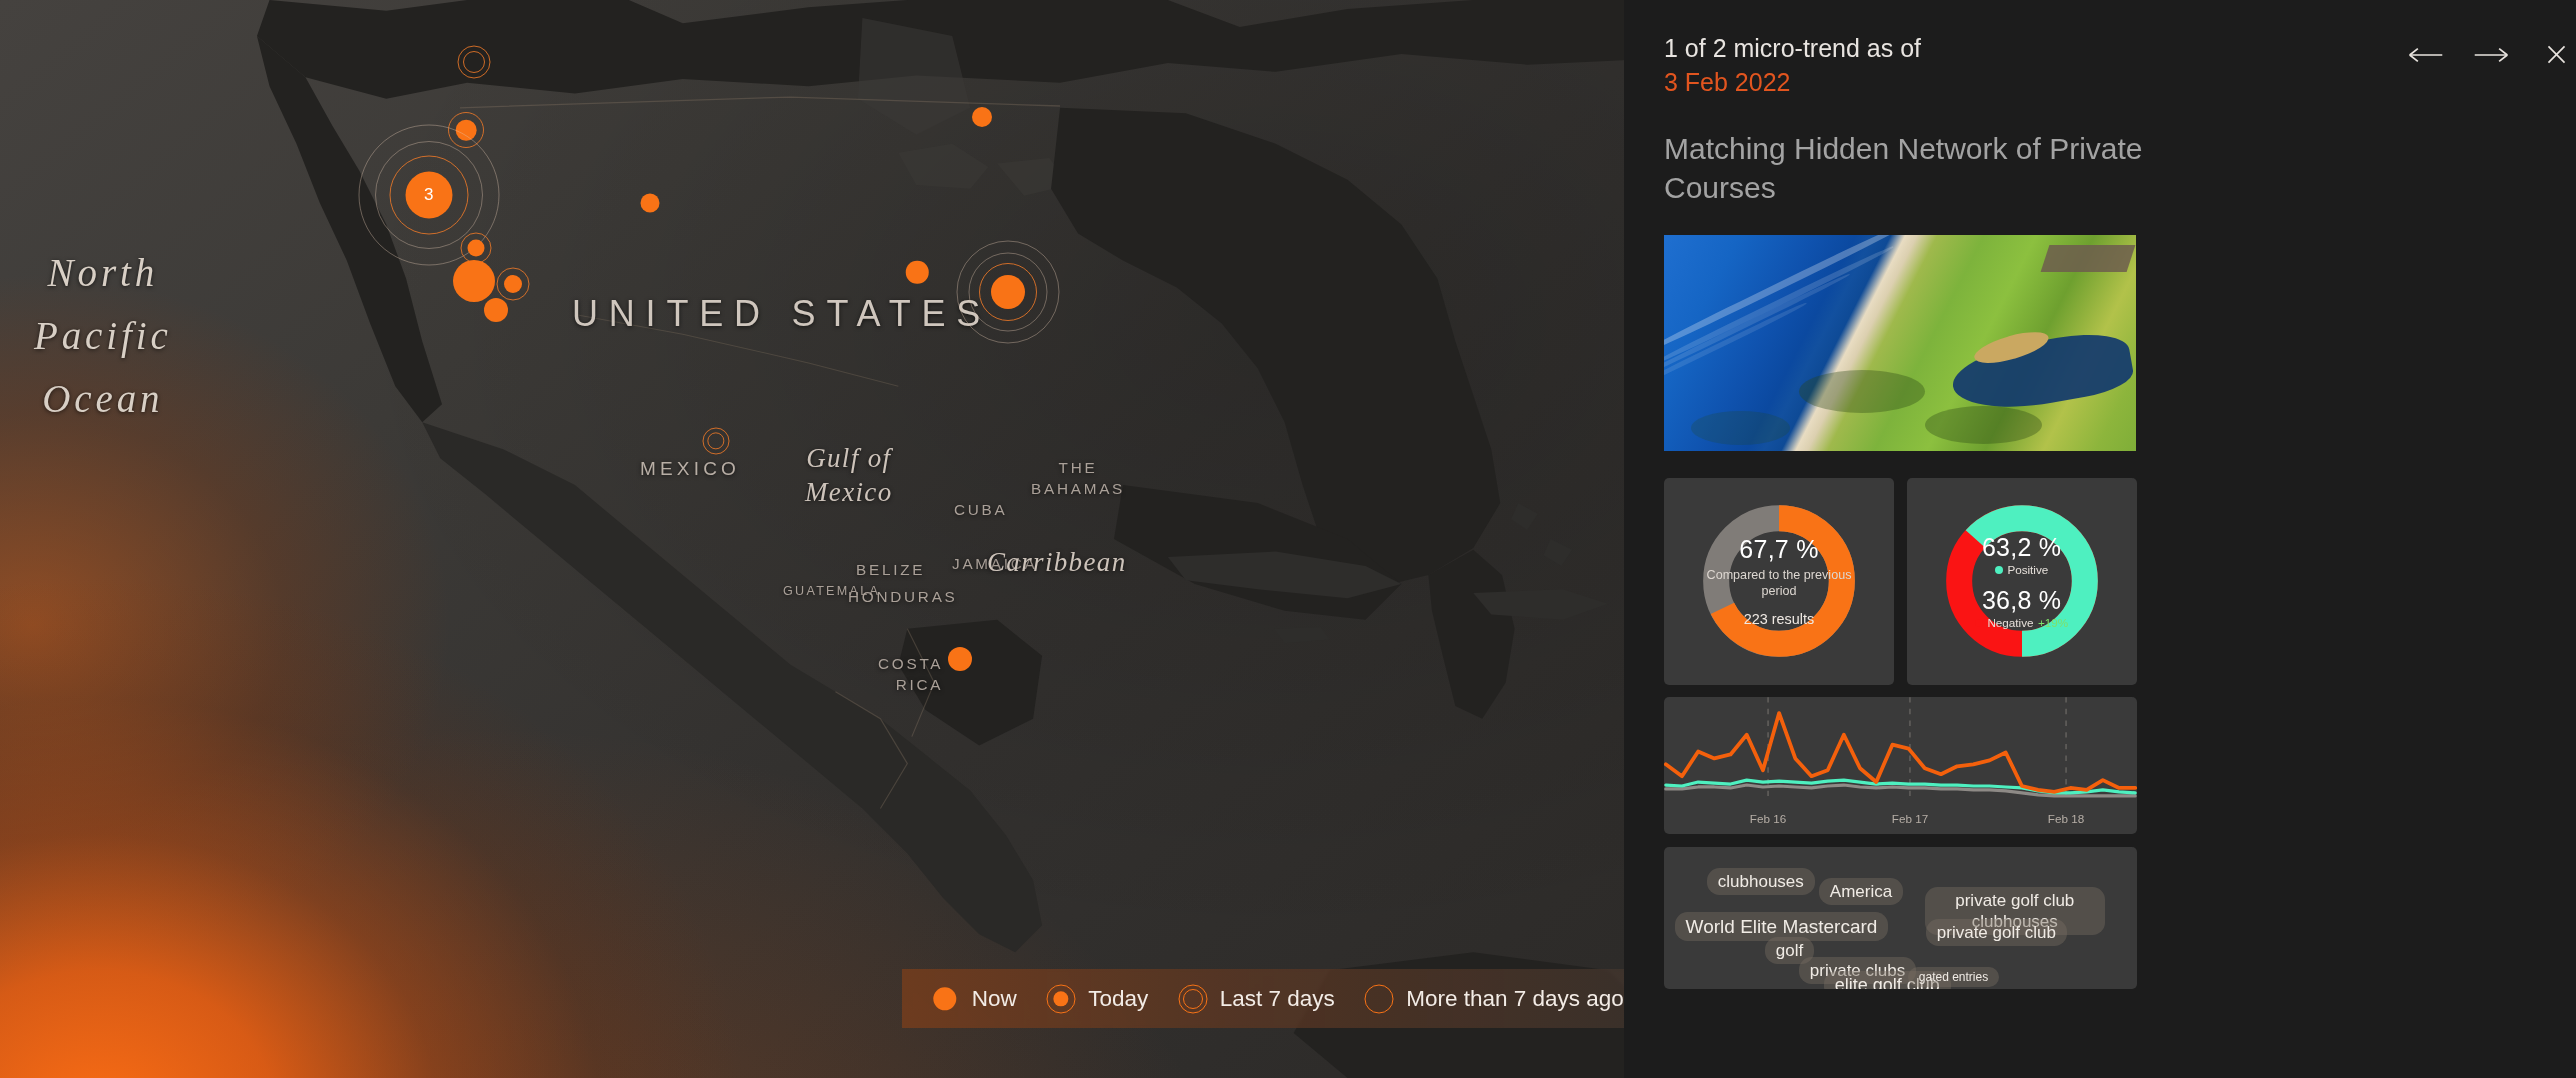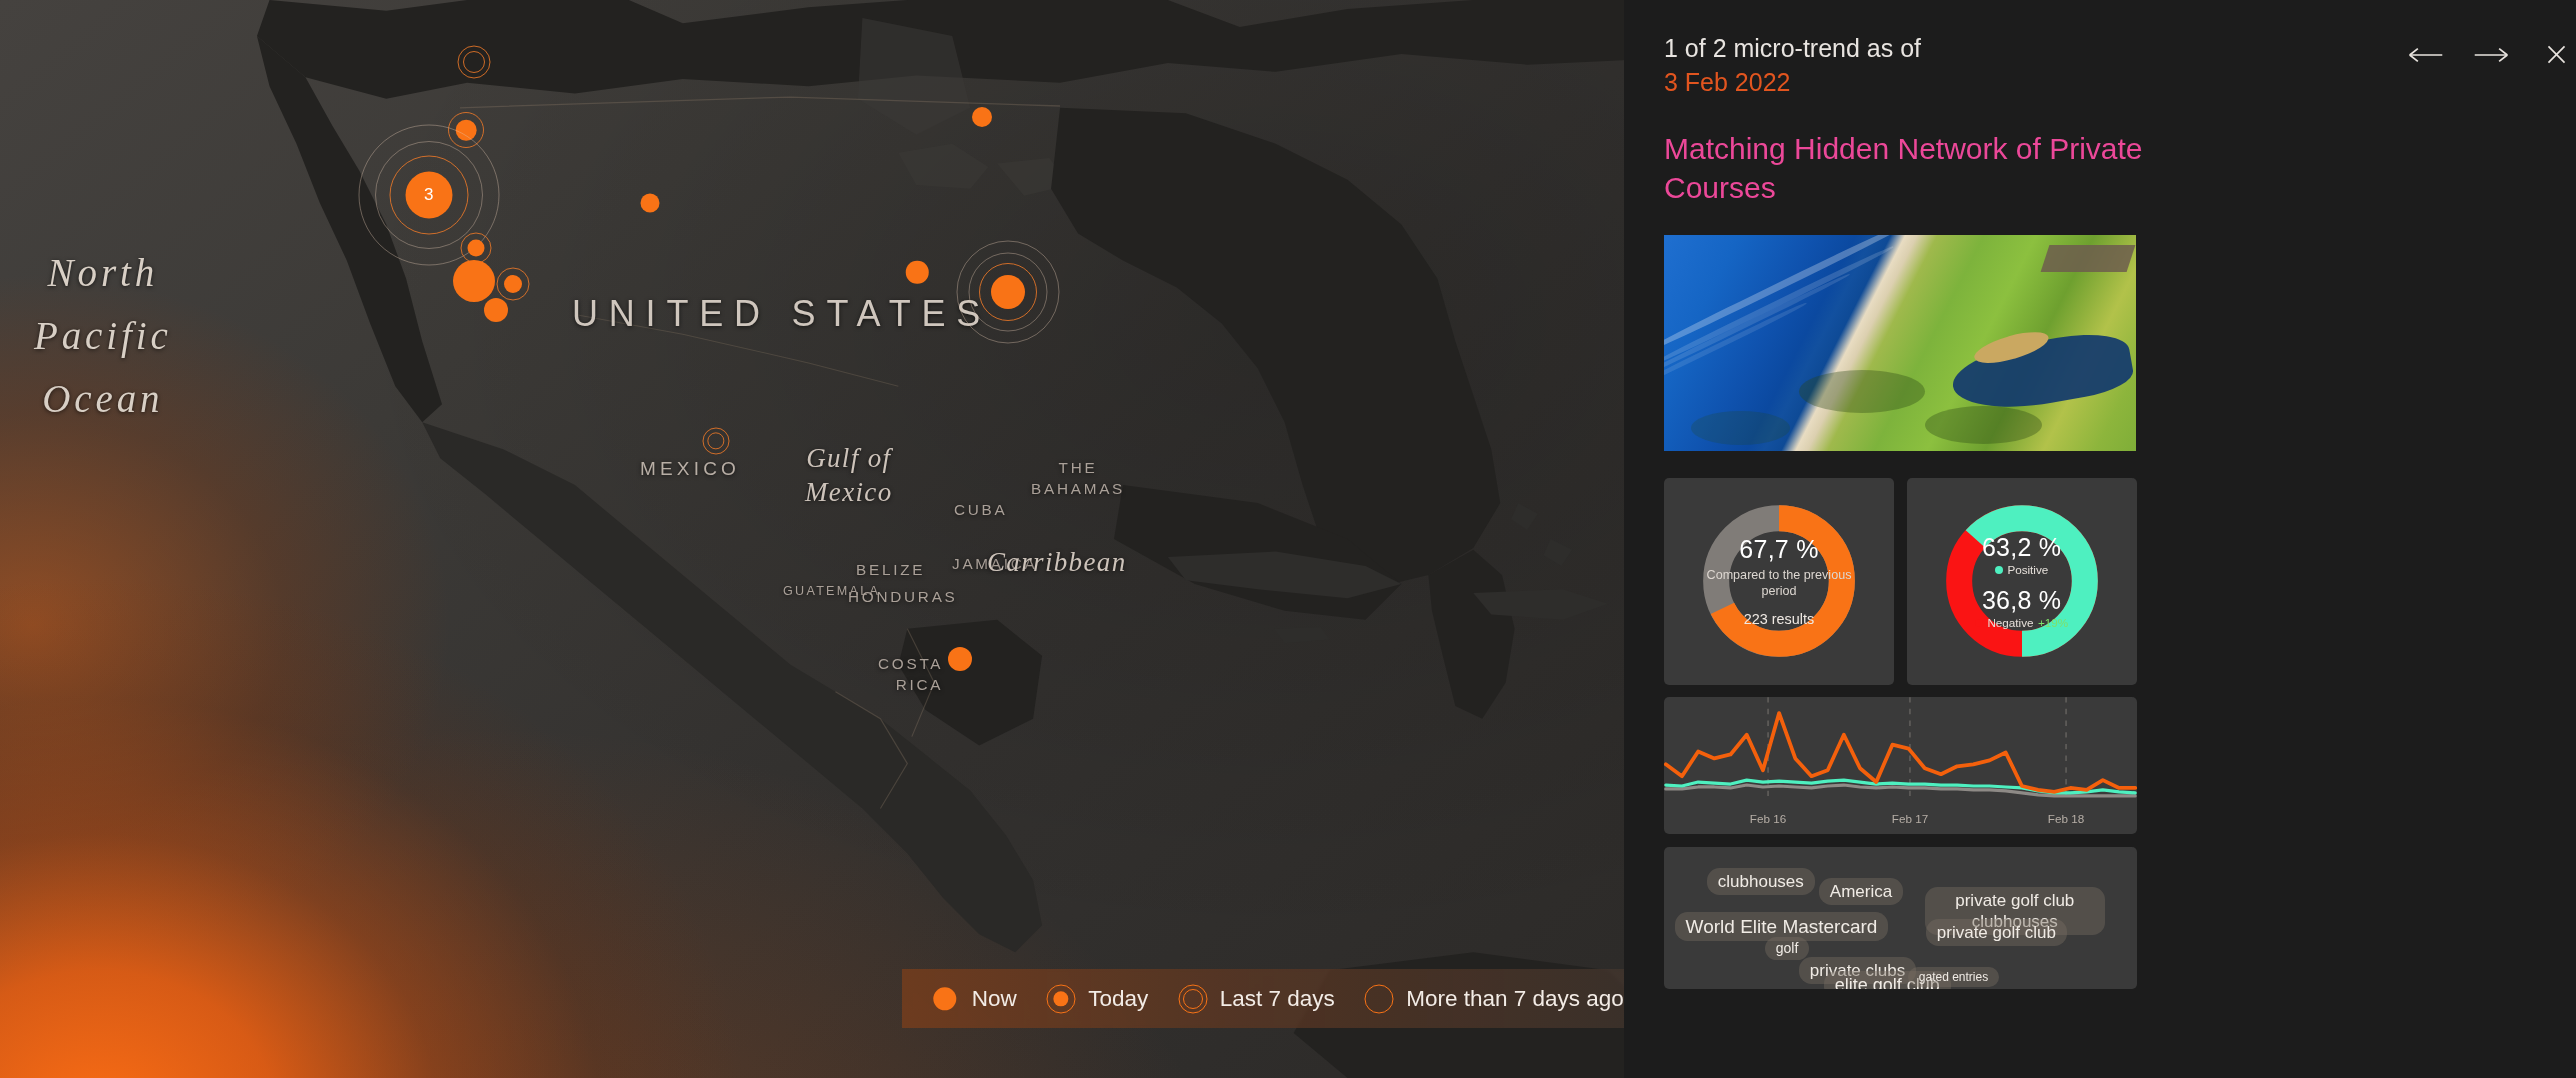--- a/index.html
+++ b/index.html
@@ -59,21 +59,21 @@
   #panel{position:absolute;left:1624px;top:0;width:992px;height:1078px;
     background:#1c1c1c;overflow:hidden;}
   .p-inner{padding:32px 40px 0 40px;}
   .p-head{display:flex;align-items:flex-start;justify-content:space-between;}
   .p-meta{font-size:25px;line-height:1.35;color:#e8e4e0;max-width:485px;}
   .p-meta .date{color:#e2551f;display:block;}
   .p-nav{display:flex;align-items:center;gap:25px;padding-top:7.2px;}
   .navbtn{width:40px;height:31px;display:flex;align-items:center;justify-content:center;
     cursor:pointer;}
   .navbtn svg{display:block;}
-  .p-title{margin-top:29px;font-size:30px;line-height:1.32;color:#ec4899;max-width:575px;}
+  .p-title{margin-top:29px;font-size:30px;line-height:1.32;color:#a3a3a3;max-width:575px;}
 
   .thumb{margin:27px 40px 0 40px;width:472px;height:216px;position:relative;overflow:hidden;
     background:#12335e;}
   .th-sky{position:absolute;left:0;top:0;width:100%;height:100%;
     background:linear-gradient(117deg,#1f6fd0 0%,#1565c4 13%,#0f52ae 26%,#0b49a0 33%,#12509f 36%,#0e4a96 39%, #e8dcc2 41.5%, #dcd0b0 43.5%, #9fb94c 47%, #7db33c 55%, #8cc03f 64%, #6ea02f 74%, #b2c24a 84%, #8db53c 93%, #7fae38 100%);}
   .th-wave{position:absolute;background:rgba(255,255,255,.28);transform:rotate(-26deg);
     border-radius:40%;}
   .th-pond{position:absolute;right:3.6px;top:106px;width:180px;height:63px;
     background:#123a6e;border-radius:50% 40% 30% 55%;transform:rotate(-10deg);opacity:.92;}
   .th-bunker{position:absolute;right:86px;top:101px;width:77px;height:23.4px;
@@ -360,21 +360,21 @@
           <span style="left: 246px;">Feb 17</span>
           <span style="left: 402px;">Feb 18</span>
         </div>
     </div>
 
     <div class="card tags" id="tagcloud">
         <div class="tag" style="left: 43px; top: 21.6px; font-size: 17px;">clubhouses</div>
         <div class="tag" style="left: 155px; top: 31px; font-size: 17px;">America</div>
         <div class="tag" style="left: 261px; top: 40px; font-size: 17px; width: 158px; white-space: normal; text-align: center;">private golf club clubhouses</div>
         <div class="tag" style="left: 10.8px; top: 65px; font-size: 19px;">World Elite Mastercard</div>
-        <div class="tag" style="left: 101px; top: 90px; font-size: 14px;">golf</div>
+        <div class="tag" style="left: 101px; top: 90px; font-size: 17px;">golf</div>
         <div class="tag" style="left: 262px; top: 72px; font-size: 17px;">private golf club</div>
         <div class="tag" style="left: 135px; top: 110px; font-size: 17px;">private clubs</div>
         <div class="tag" style="left: 160px; top: 124px; font-size: 18px;">elite golf club</div>
         <div class="tag" style="left: 244px; top: 120px; font-size: 12px;">gated entries</div>
       </div>
   </div>
 </div>
 
 
 </body></html>

